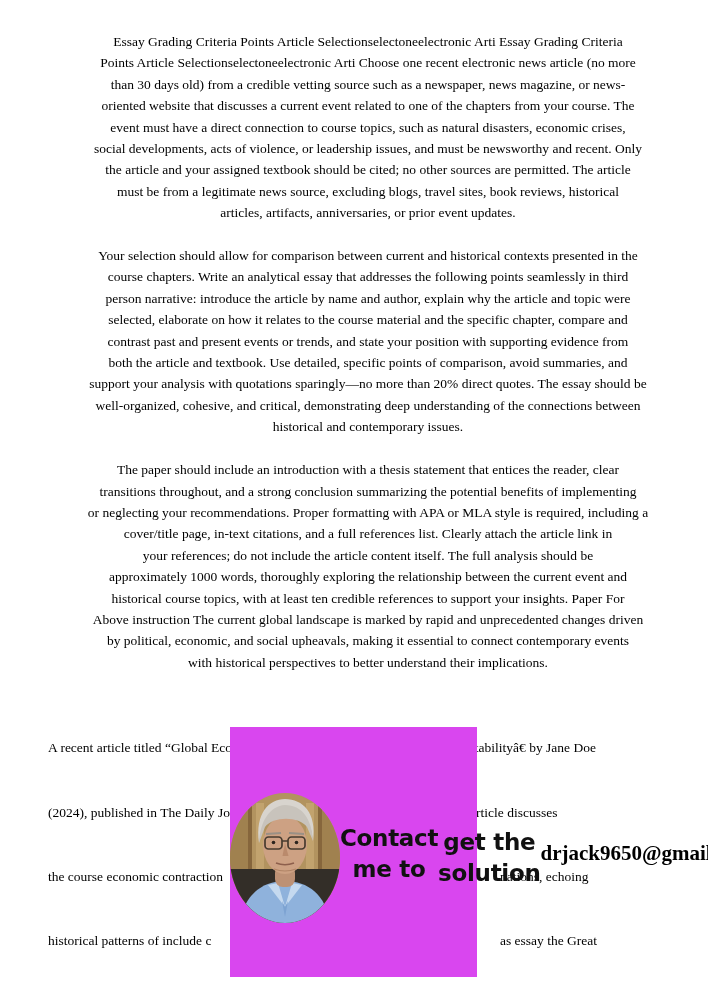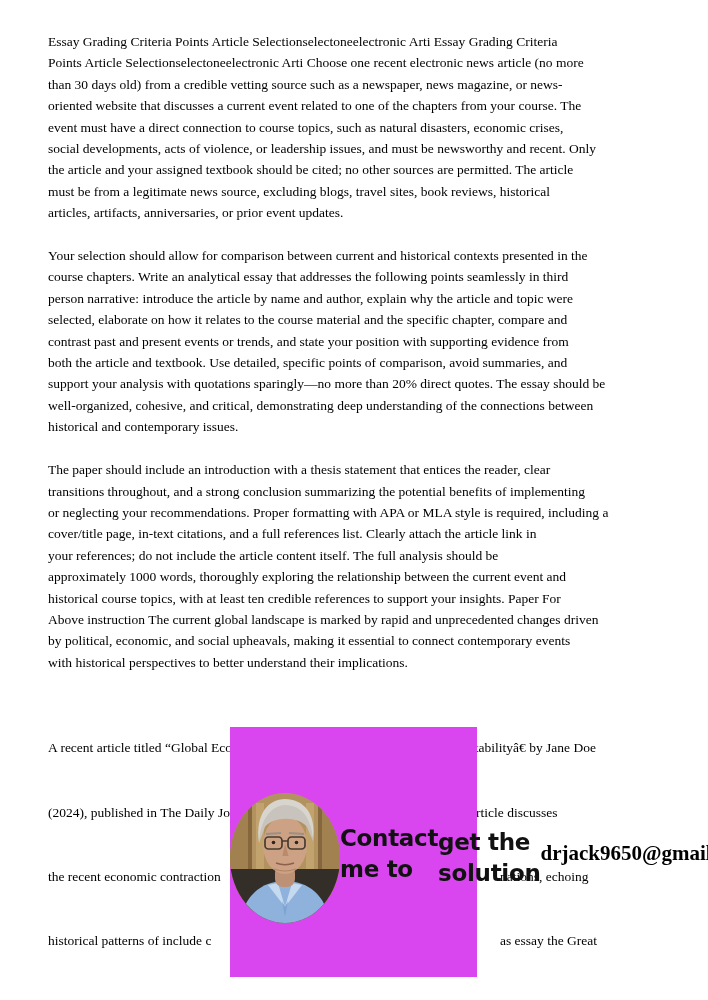--- a/index.html
+++ b/index.html
@@ -8,20 +8,21 @@
     background: #ffffff;
   }
   .page {
     position: relative;
     width: 708px;
     height: 1000px;
     background: #ffffff;
     overflow: hidden;
     font-family: "Liberation Serif", serif;
     color: #000000;
+    text-align: center;
   }
   .content {
     position: absolute;
     left: 48px;
     top: 31px;
     width: 640px;
     font-size: 13.5px;
     line-height: 21.4px;
   }
   .para {
@@ -105,21 +106,21 @@
 your references; do not include the article content itself. The full analysis should be
 approximately 1000 words, thoroughly exploring the relationship between the current event and
 historical course topics, with at least ten credible references to support your insights. Paper For
 Above instruction The current global landscape is marked by rapid and unprecedented changes driven
 by political, economic, and social upheavals, making it essential to connect contemporary events
 with historical perspectives to better understand their implications.</p>
 
     <div class="para para4">
       <div class="p4line"><span class="frag-left">A recent article titled “Global Economic Downturn Worsens Amid Political Instabilityâ€ by Jane Doe</span><span class="frag-right"></span></div>
       <div class="p4line"><span class="frag-left">(2024), published in The Daily Journal, exemplifies such a critical issue. This article discusses</span><span class="frag-right"></span></div>
-      <div class="p4line"><span class="frag-left">the recent economic contraction</span><span class="frag-right">nations, echoing</span></div>
+      <div class="p4line"><span class="frag-left">the course economic contraction</span><span class="frag-right">nations, echoing</span></div>
       <div class="p4line"><span class="frag-left">historical patterns of include c</span><span class="frag-right">as essay the Great</span></div>
       <div class="p4line"><span class="frag-left">Depression or the fall of the Ro</span><span class="frag-right">he importance of</span></div>
       
       
       
       
     </div>
   </div>
 
   <div class="overlay">

